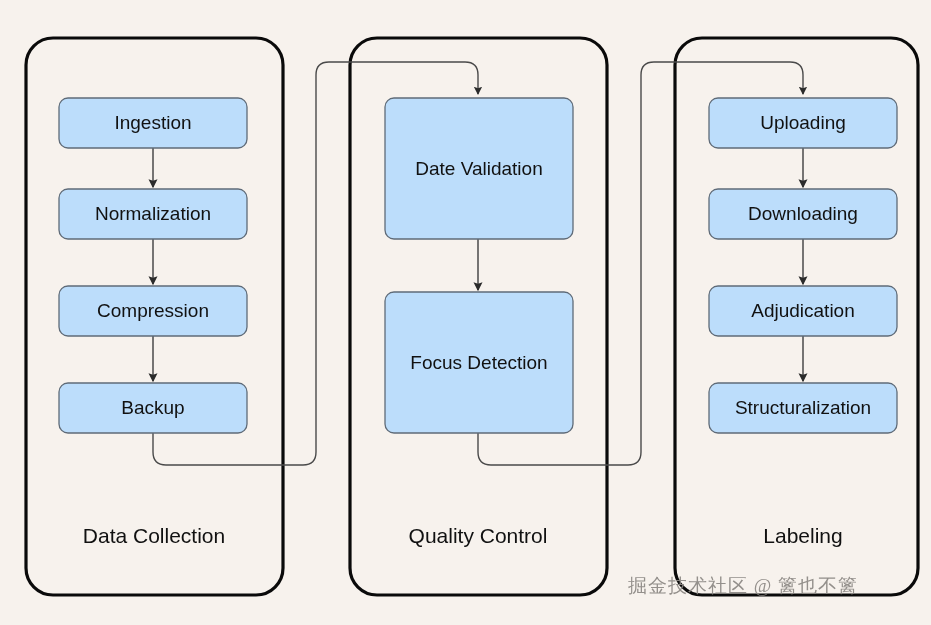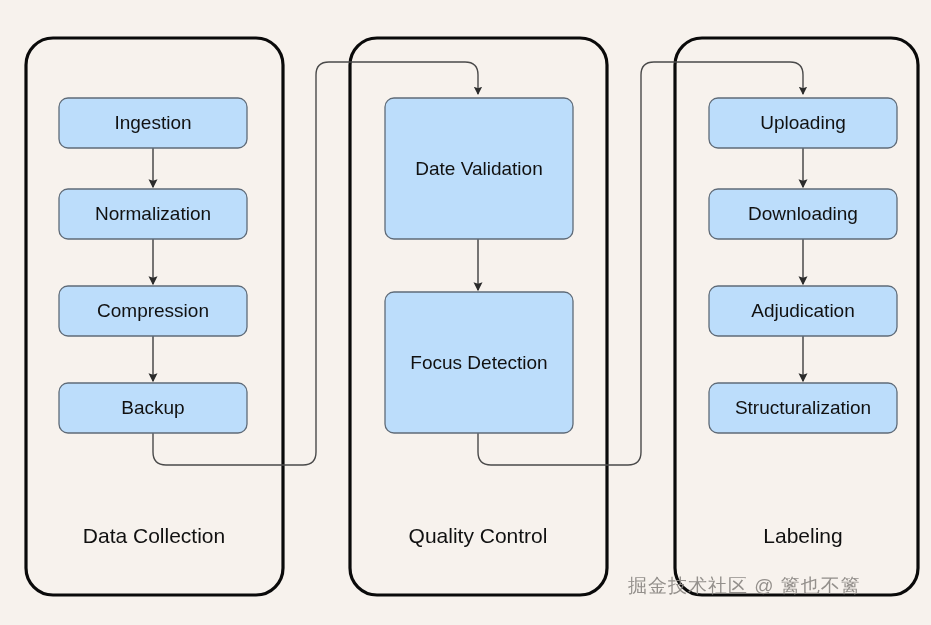--- a/index.html
+++ b/index.html
@@ -52,21 +52,21 @@
     stroke: #4a4a4a;
     stroke-width: 1.5;
   }
   .link-path {
     fill: none;
     stroke: #4a4a4a;
     stroke-width: 1.4;
   }
   .watermark-text {
     position: absolute;
-    font-family: Liberation Sans, sans-serif;
+    font-family: Liberation Serif, serif;
     font-size: 19px;
     color: #8c8884;
     opacity: 0.92;
     white-space: nowrap;
     letter-spacing: 1px;
     user-select: none;
   }
 </style>
 </head>
 <body>

